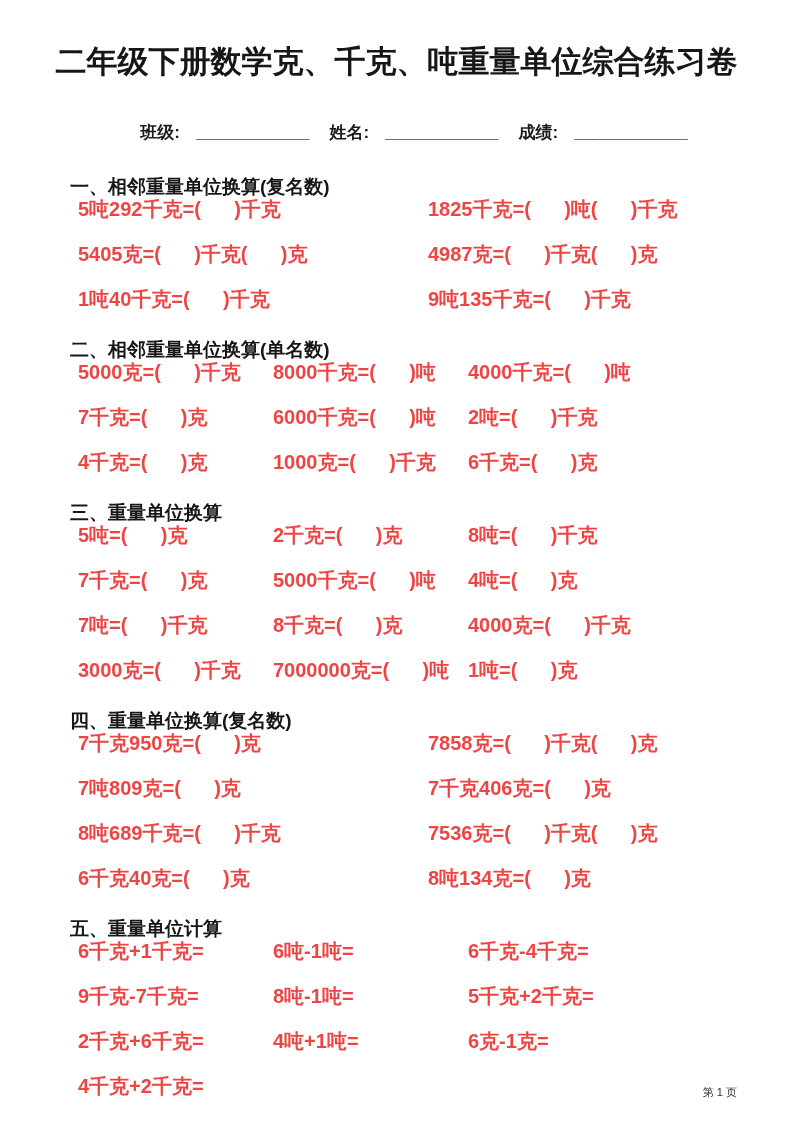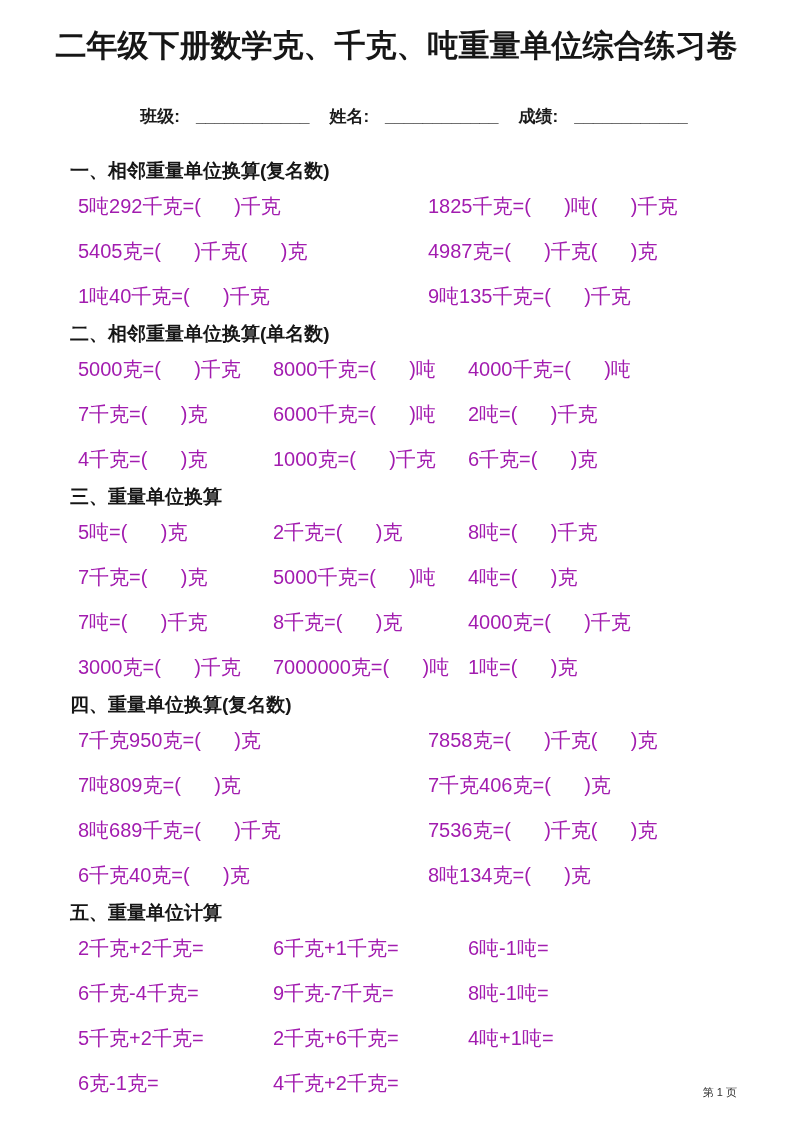--- a/index.html
+++ b/index.html
@@ -6,21 +6,21 @@
     margin: 0;
     padding: 0;
     background: #ffffff;
   }
   .page {
     position: relative;
     width: 793px;
     height: 1122px;
     background: #ffffff;
     box-sizing: border-box;
-    padding-top: 26px;
+    padding-top: 42px;
     overflow: hidden;
     font-family: "Liberation Sans", "DejaVu Sans", sans-serif;
     color: #1b1b1b;
   }
   .title {
     margin: 0;
     font-size: 31px;
     font-weight: 700;
     line-height: 40px;
     text-align: center;
@@ -53,25 +53,24 @@
   .items {
     margin-left: 32px;
     display: grid;
     grid-auto-rows: 45px;
     align-items: start;
   }
   .items.cols-2 { grid-template-columns: 350px auto; }
   .items.cols-3 { grid-template-columns: 195px 195px auto; }
   .item {
     font-size: 20px;
-    font-weight: 400;
+    font-weight: 700;
     line-height: 23px;
     white-space: pre;
-    color: #a21caf;
-    margin-top: 13px;
+    color: #ef4444;
   }
   .footer {
     position: absolute;
     right: 56px;
     bottom: 22px;
     font-size: 11px;
     font-weight: 400;
     color: #2e2e2e;
     white-space: pre;
   }
@@ -139,21 +138,20 @@
           <div class="item">7千克406克=(      )克</div>
           <div class="item">8吨689千克=(      )千克</div>
           <div class="item">7536克=(      )千克(      )克</div>
           <div class="item">6千克40克=(      )克</div>
           <div class="item">8吨134克=(      )克</div>
         </div>
       </section>
       <section class="section">
         <div class="heading">五、重量单位计算</div>
         <div class="items cols-3">
-          <div class="item">2千克+2千克=</div>
           <div class="item">6千克+1千克=</div>
           <div class="item">6吨-1吨=</div>
           <div class="item">6千克-4千克=</div>
           <div class="item">9千克-7千克=</div>
           <div class="item">8吨-1吨=</div>
           <div class="item">5千克+2千克=</div>
           <div class="item">2千克+6千克=</div>
           <div class="item">4吨+1吨=</div>
           <div class="item">6克-1克=</div>
           <div class="item">4千克+2千克=</div>

